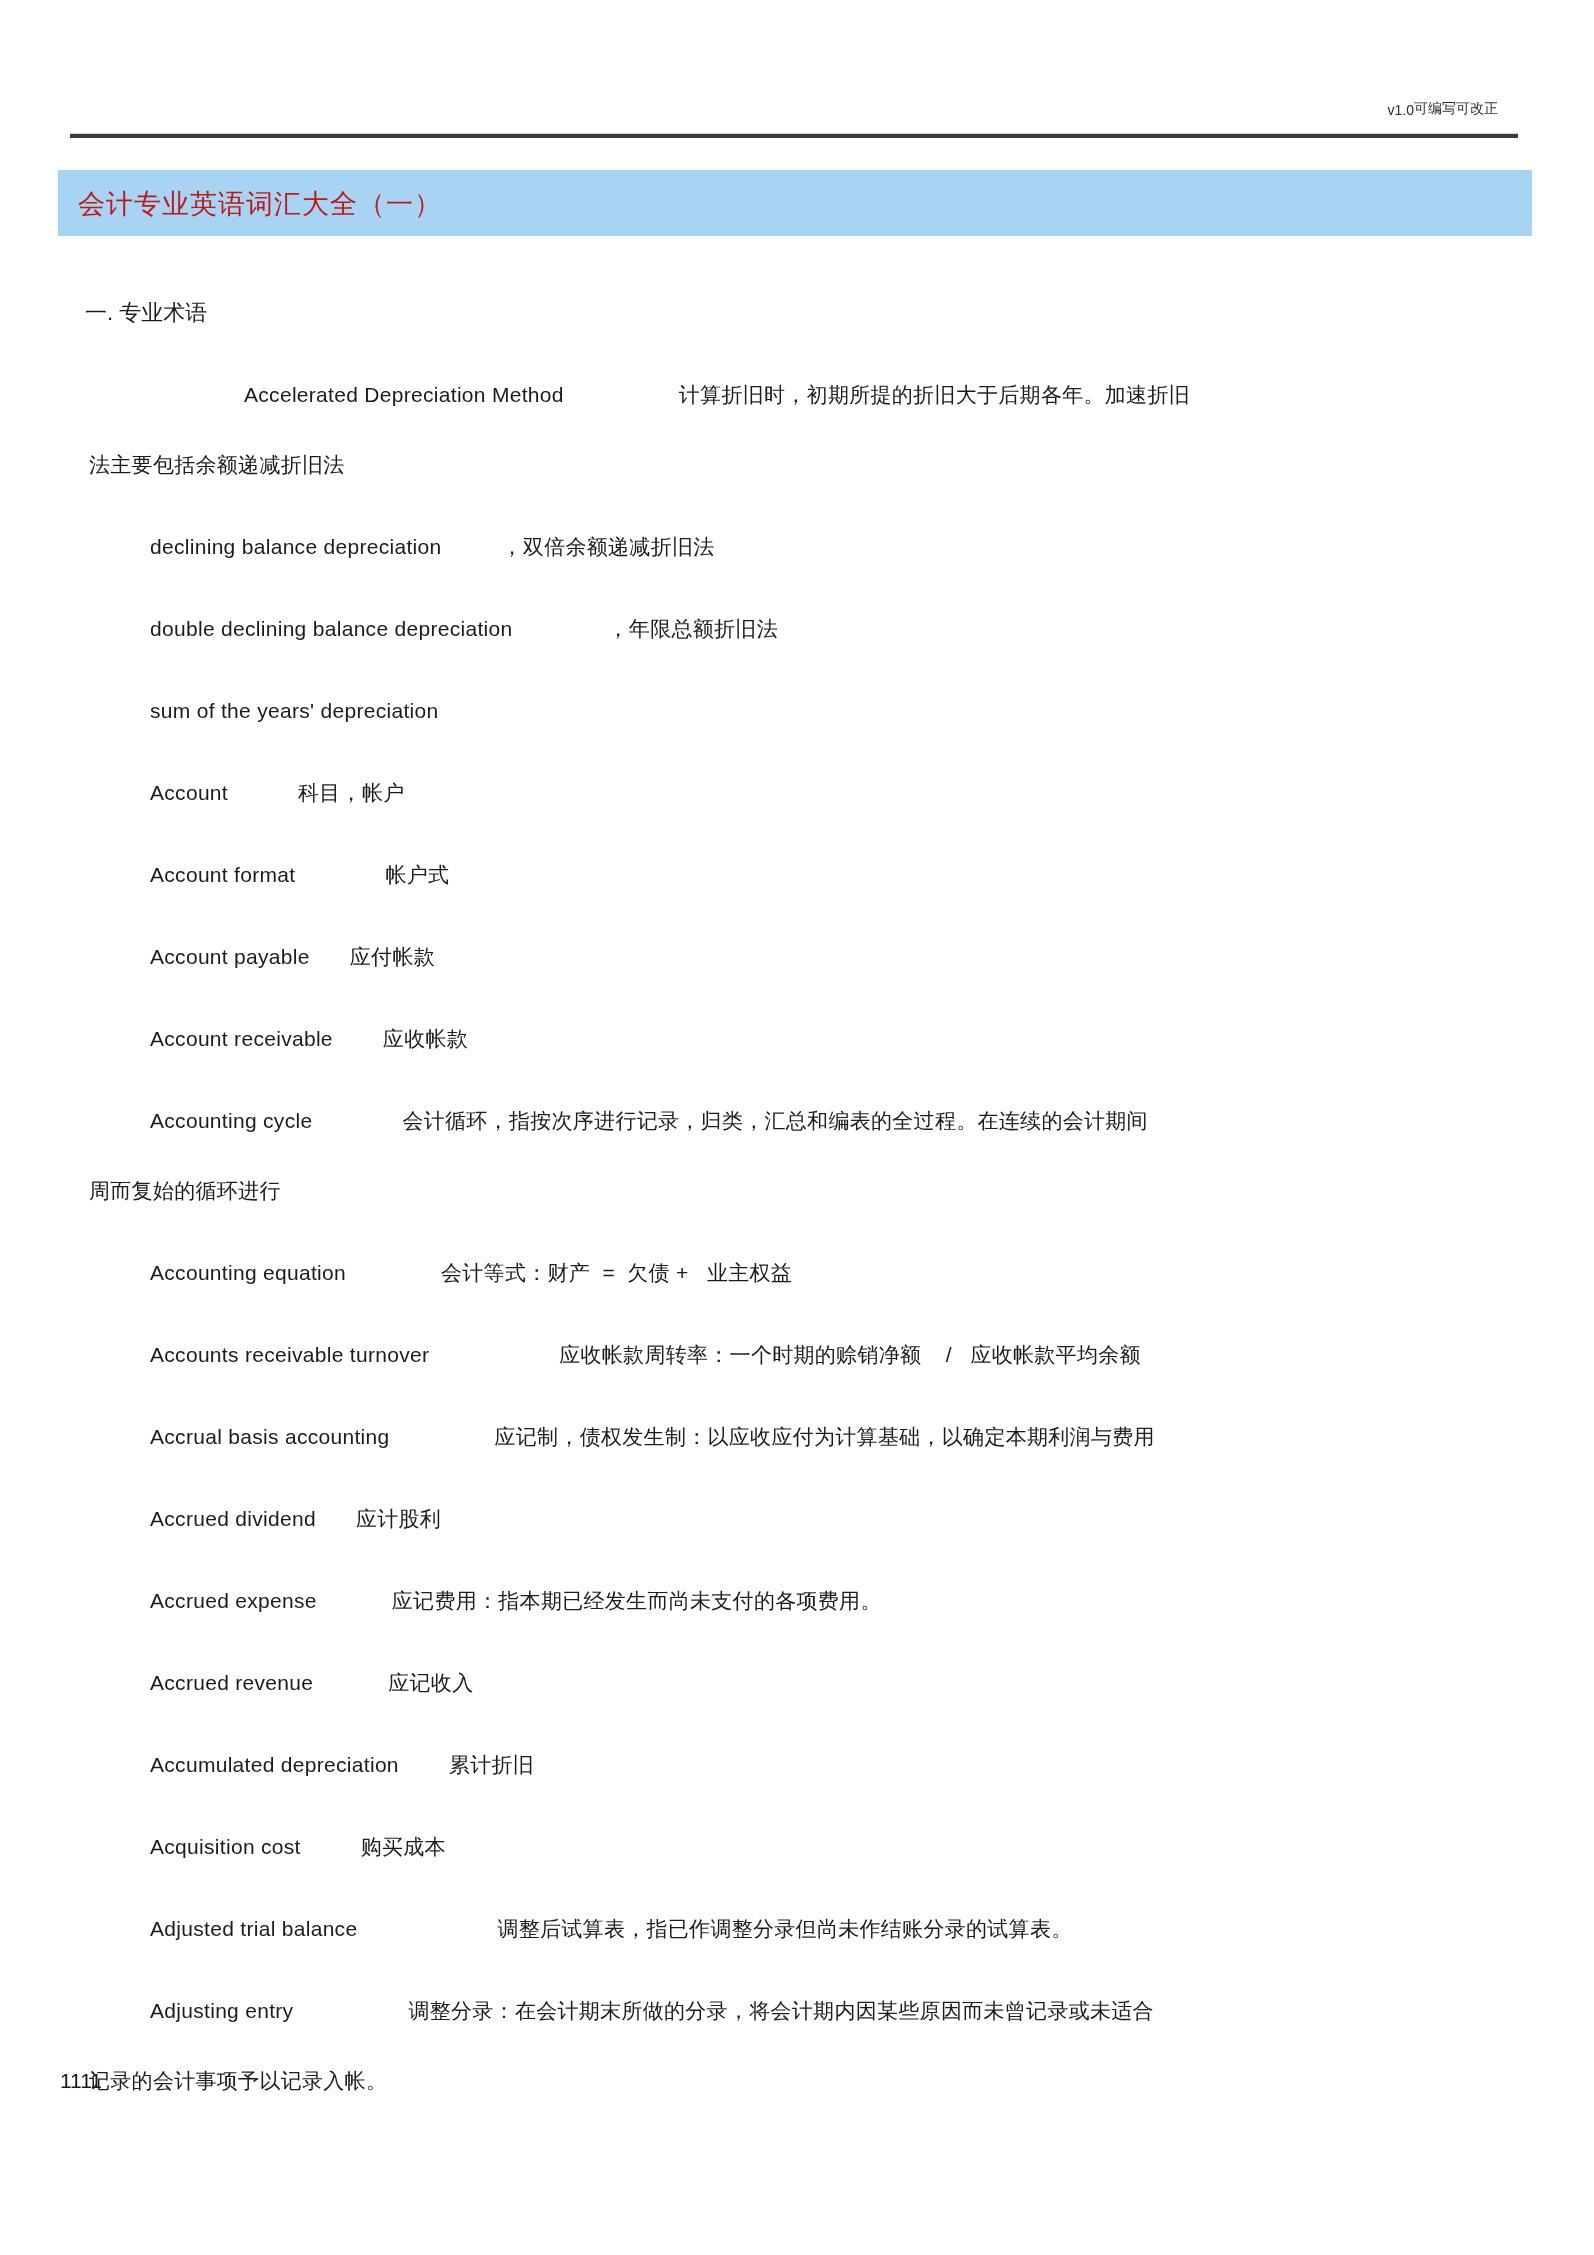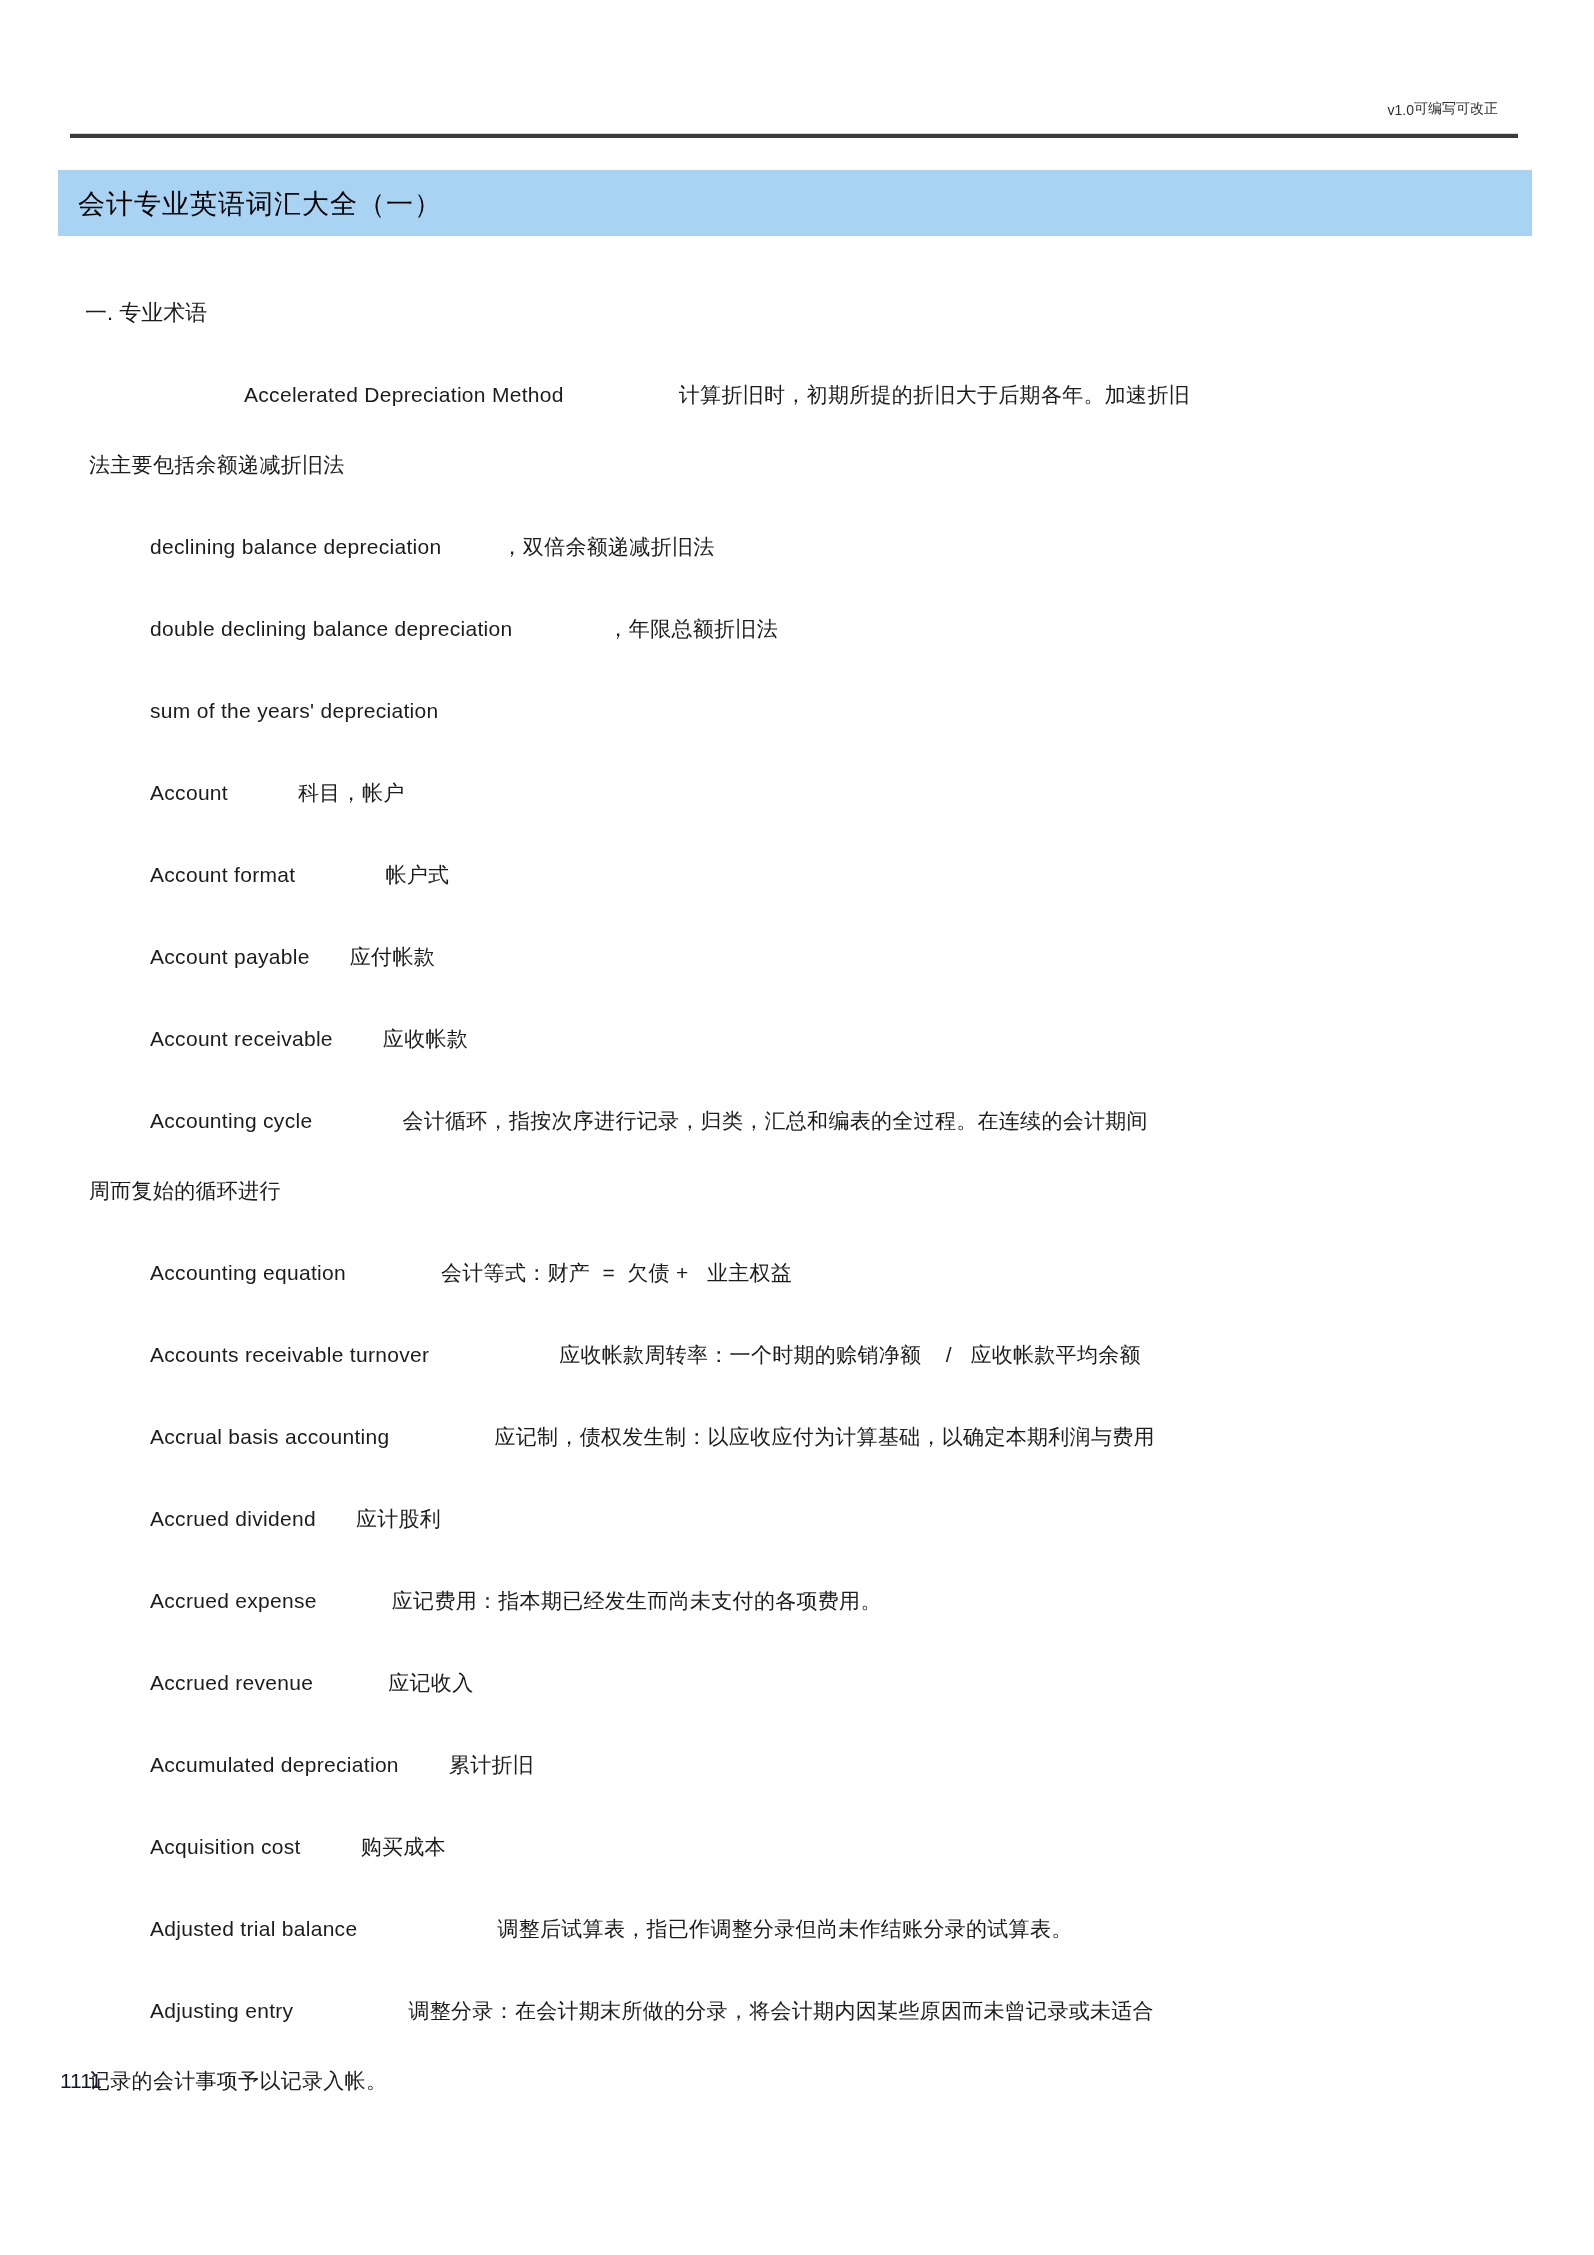--- a/index.html
+++ b/index.html
@@ -23,21 +23,21 @@
     height:4px;background:#3b3b3b;border-top:1px solid #d6d6d6;
   }
   
   .title-bar{
     position:absolute;top:170px;left:58px;right:62px;height:66px;
     background:#a9d3f2;
   }
   .title-bar .page-title{
     margin:0;padding-left:20px;
     font-size:27px;font-weight:400;line-height:68px;
-    color:#000000;letter-spacing:1px;
+    color:#b91c1c;letter-spacing:1px;
   }
   
   .content{
     position:absolute;top:270px;left:77px;right:82px;
   }
   .section-heading{
     margin:8px;font-size:22px;line-height:70px;font-weight:400;
   }
   p.term{
     margin:12px;font-size:21px;line-height:70px;

